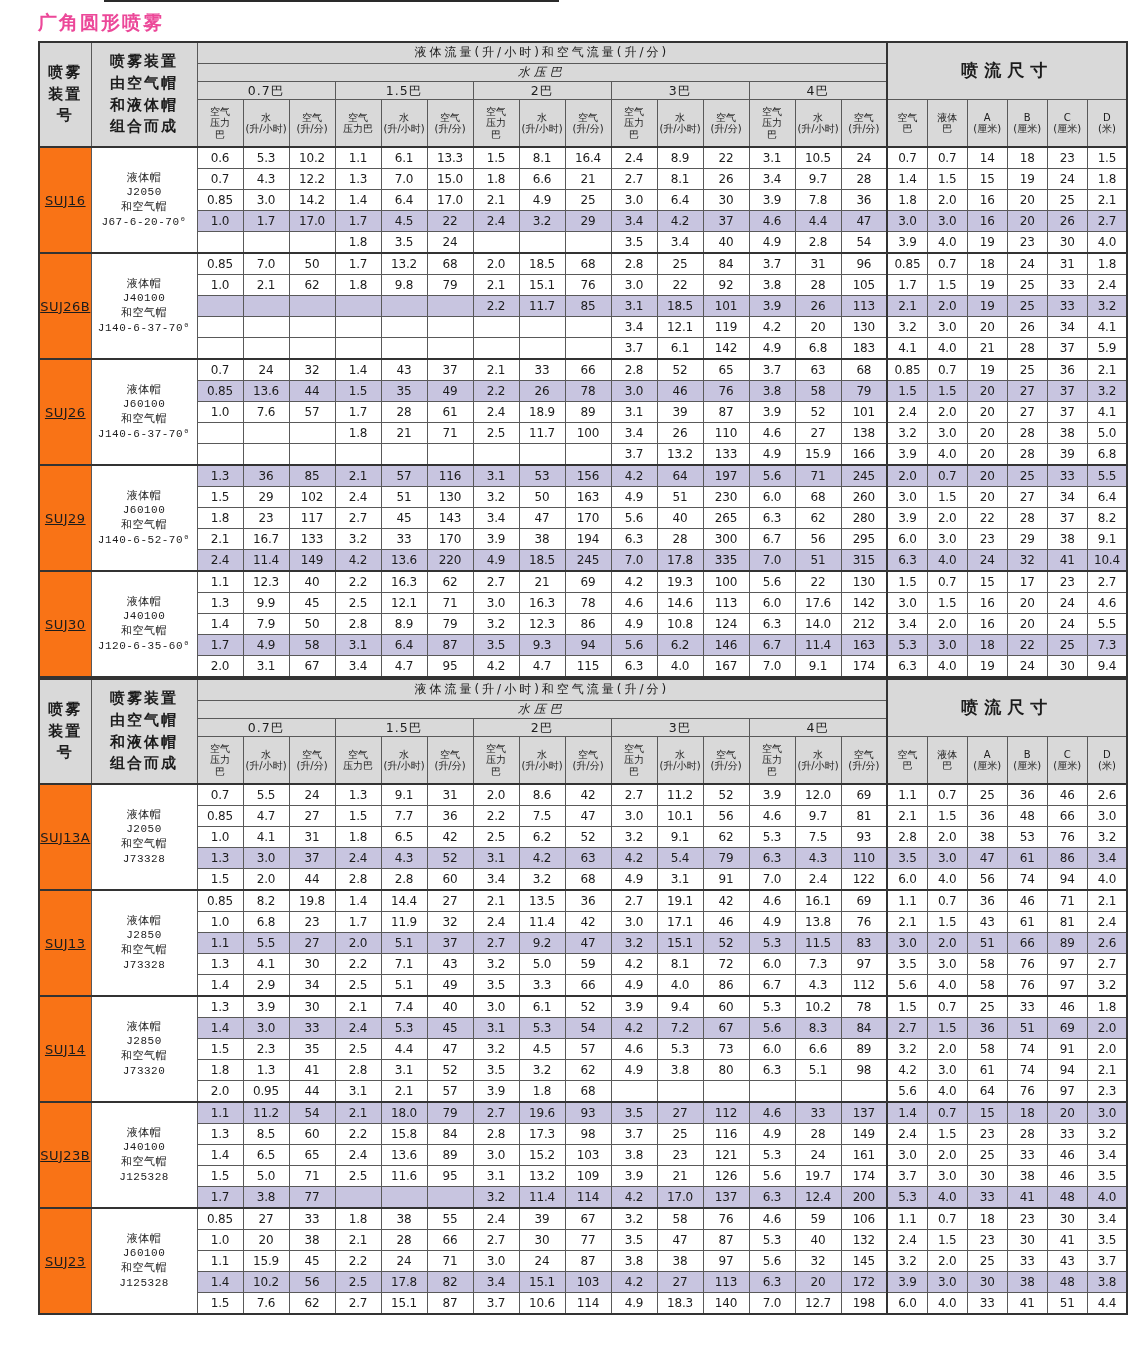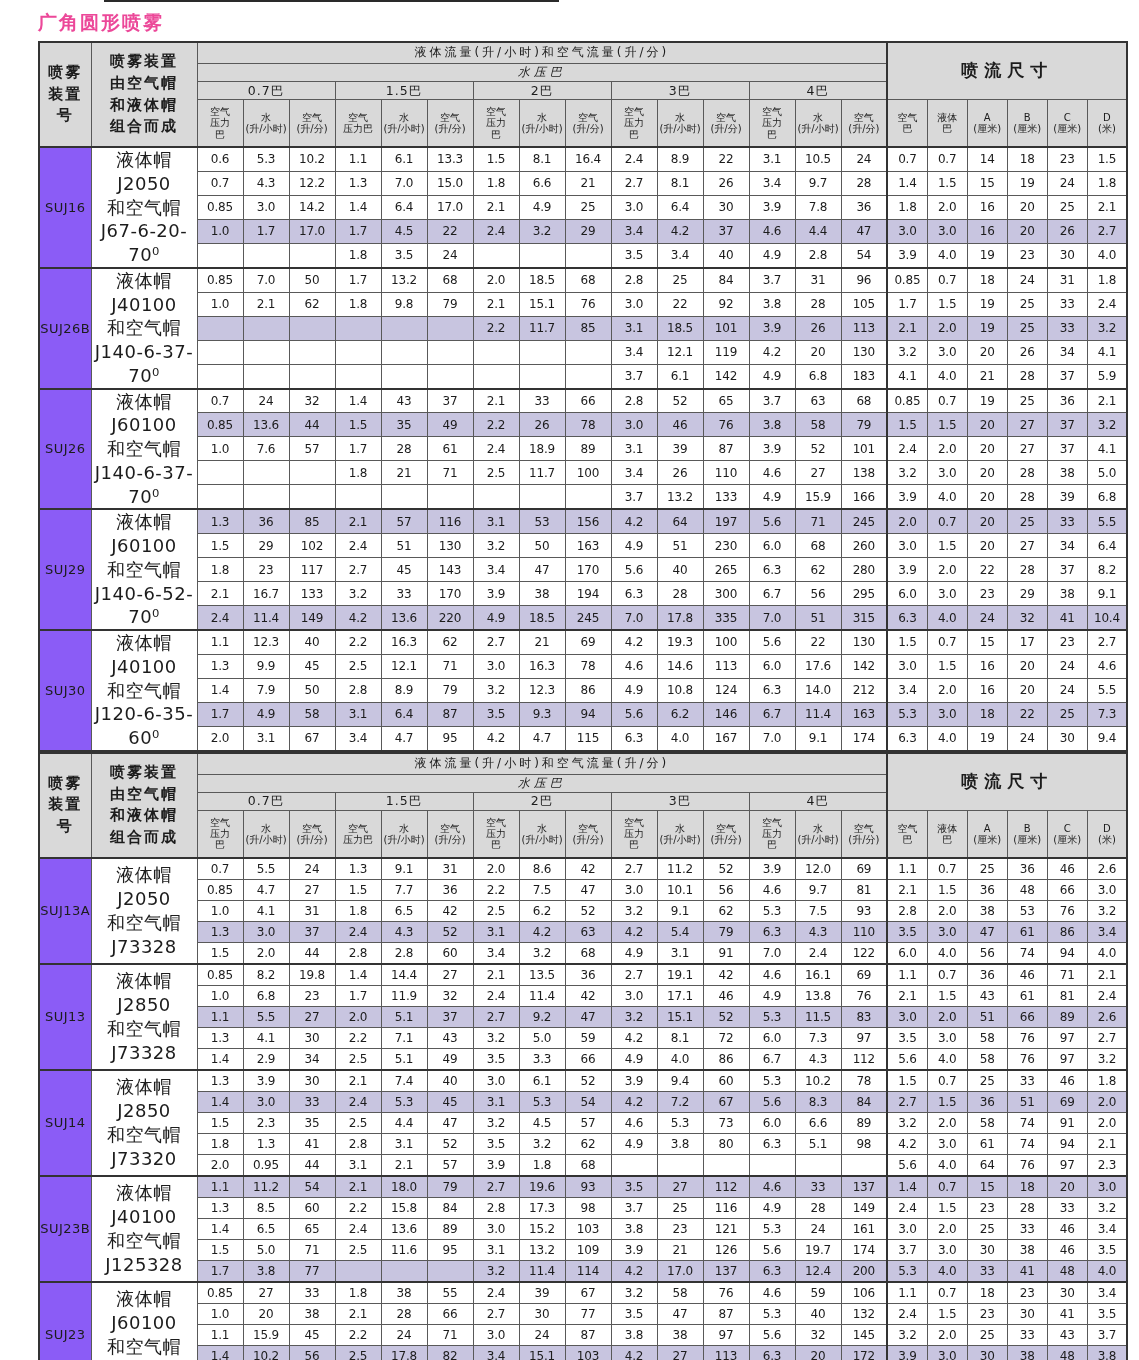--- a/index.html
+++ b/index.html
@@ -19,22 +19,22 @@
   thead{border-bottom:2px solid #333;}
   th.h-big{font-weight:bold;font-size:15px;letter-spacing:2px;line-height:1.45;background:#d9d9d9;}
   th.h-flow{font-size:12px;letter-spacing:3px;height:20px;}
   th.h-ptitle{font-size:12px;letter-spacing:4px;height:17px;font-style:italic;}
   th.h-press{font-size:12.5px;height:17px;letter-spacing:1px;text-align:center;}
   th.h-sub{font-size:10px;height:46px;letter-spacing:0;}
   th.h-spray{font-size:17px;letter-spacing:6px;font-weight:bold;}
   tbody td{font-size:12px;height:20px;letter-spacing:-0.2px;background:#fff;}
   tbody tr.gs td{border-top:2px solid #333;}
   tbody tr.hl td.dcell{background:#c8c5e0;}
-  td.device{font-size:13px;letter-spacing:0.5px;background:#8b5cf6;}
-  td.combo{font-size:18px;line-height:1.32;white-space:pre-line;letter-spacing:0.5px;background:#fff;}
+  td.device{font-size:13px;letter-spacing:0.5px;background:#f97316;text-decoration:underline;}
+  td.combo{font-size:11px;line-height:1.32;white-space:pre-line;letter-spacing:0.5px;background:#fff;font-family:Liberation Mono, monospace;}
   td.spray-sep,th.spray-sep{border-left:2px solid #333;}
 </style>
 </head>
 <body>
 
 <div class="top-fragment"></div>
 
 <div class="sheet">
   <div class="tbl-title">广角圆形喷雾</div>
   <section>

